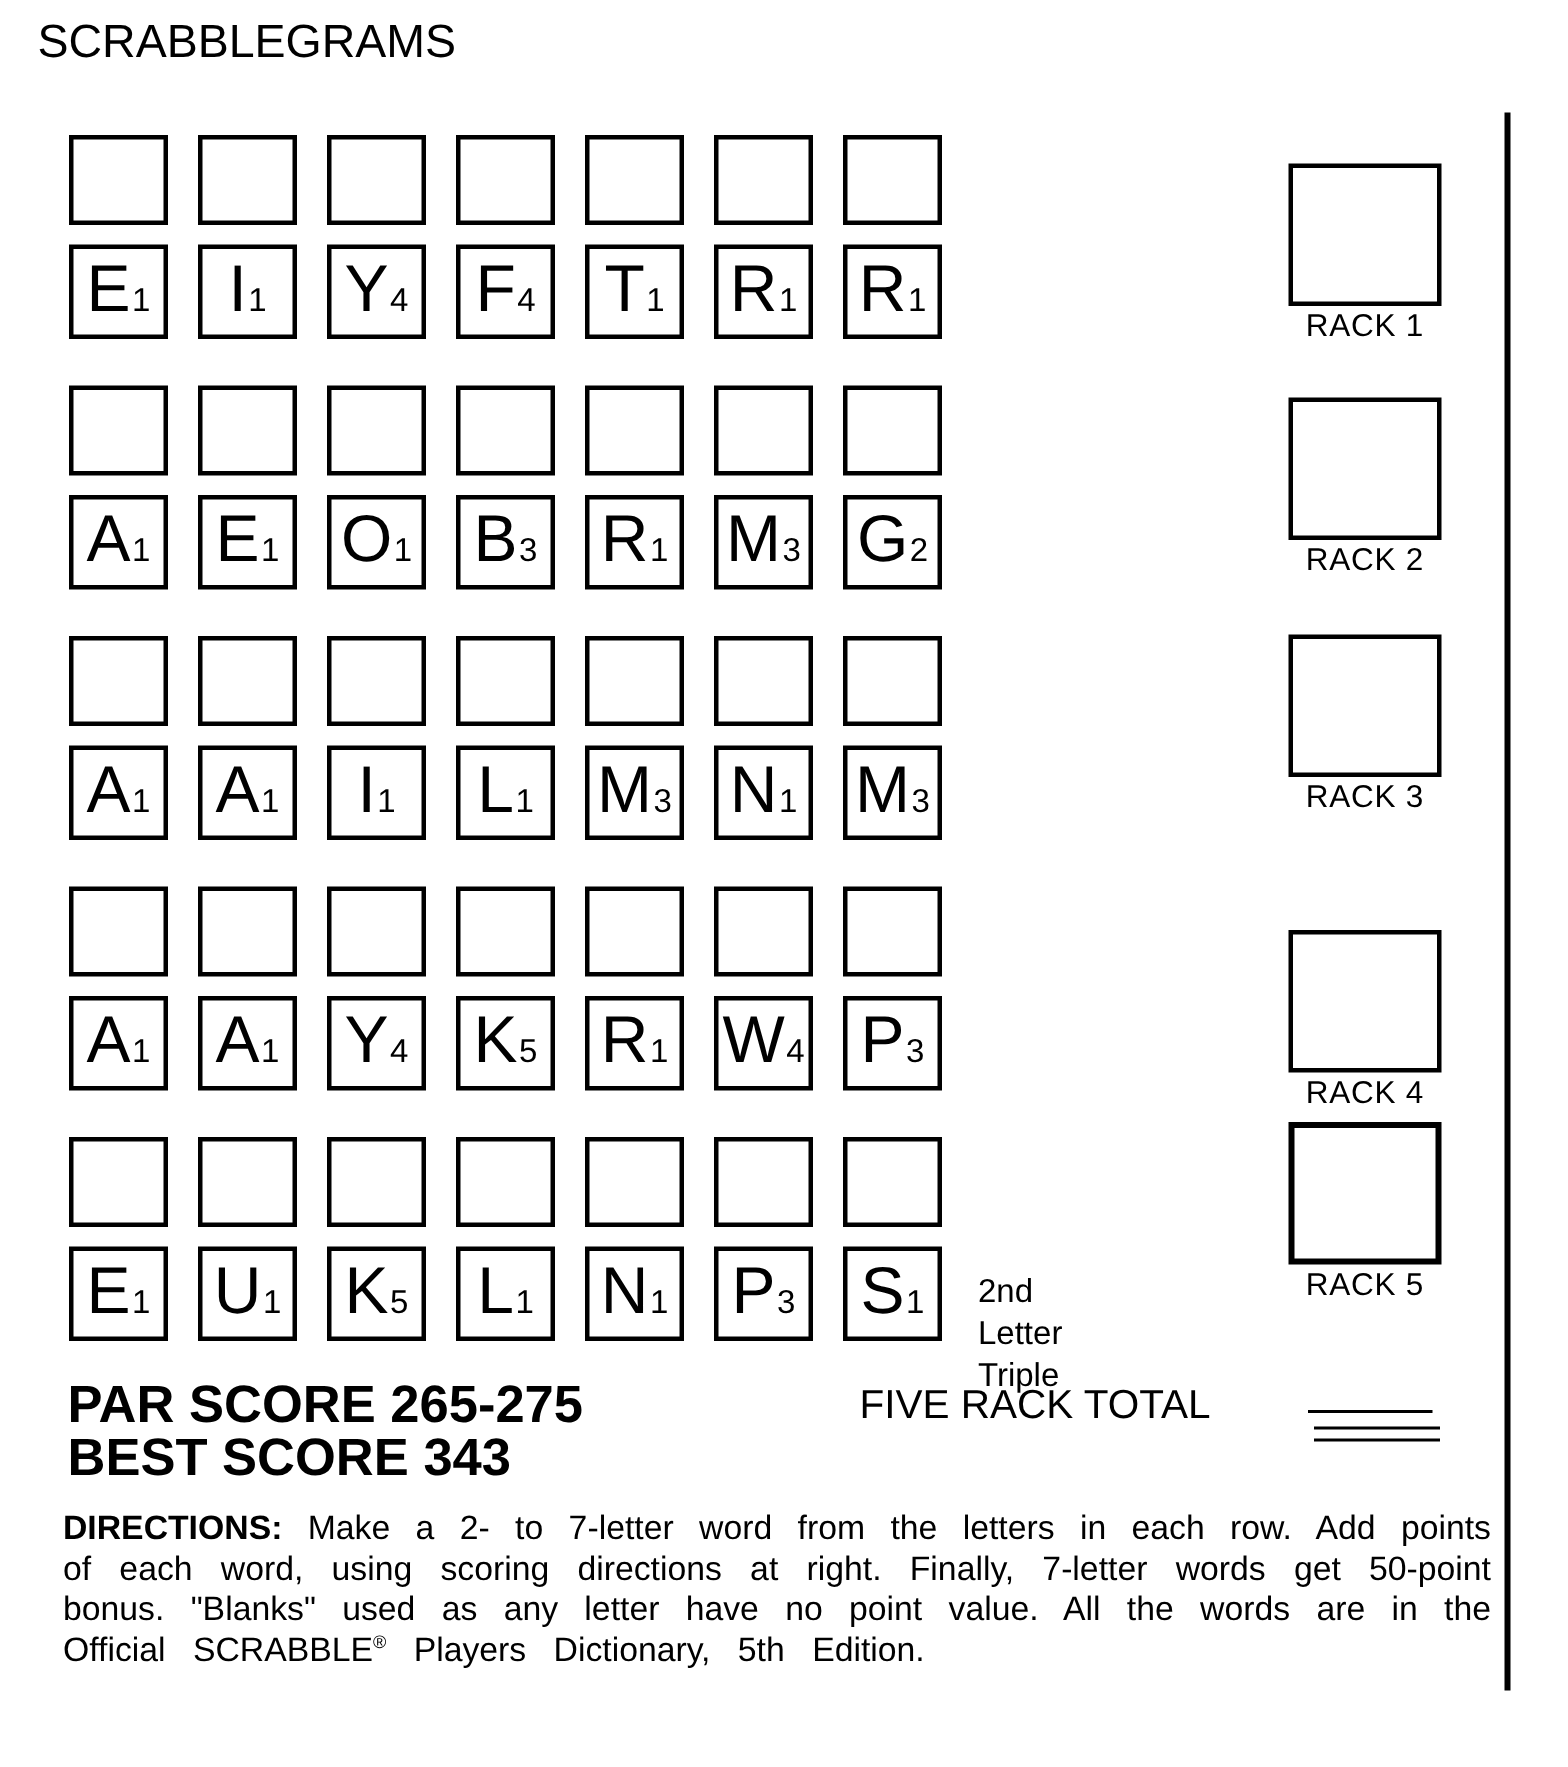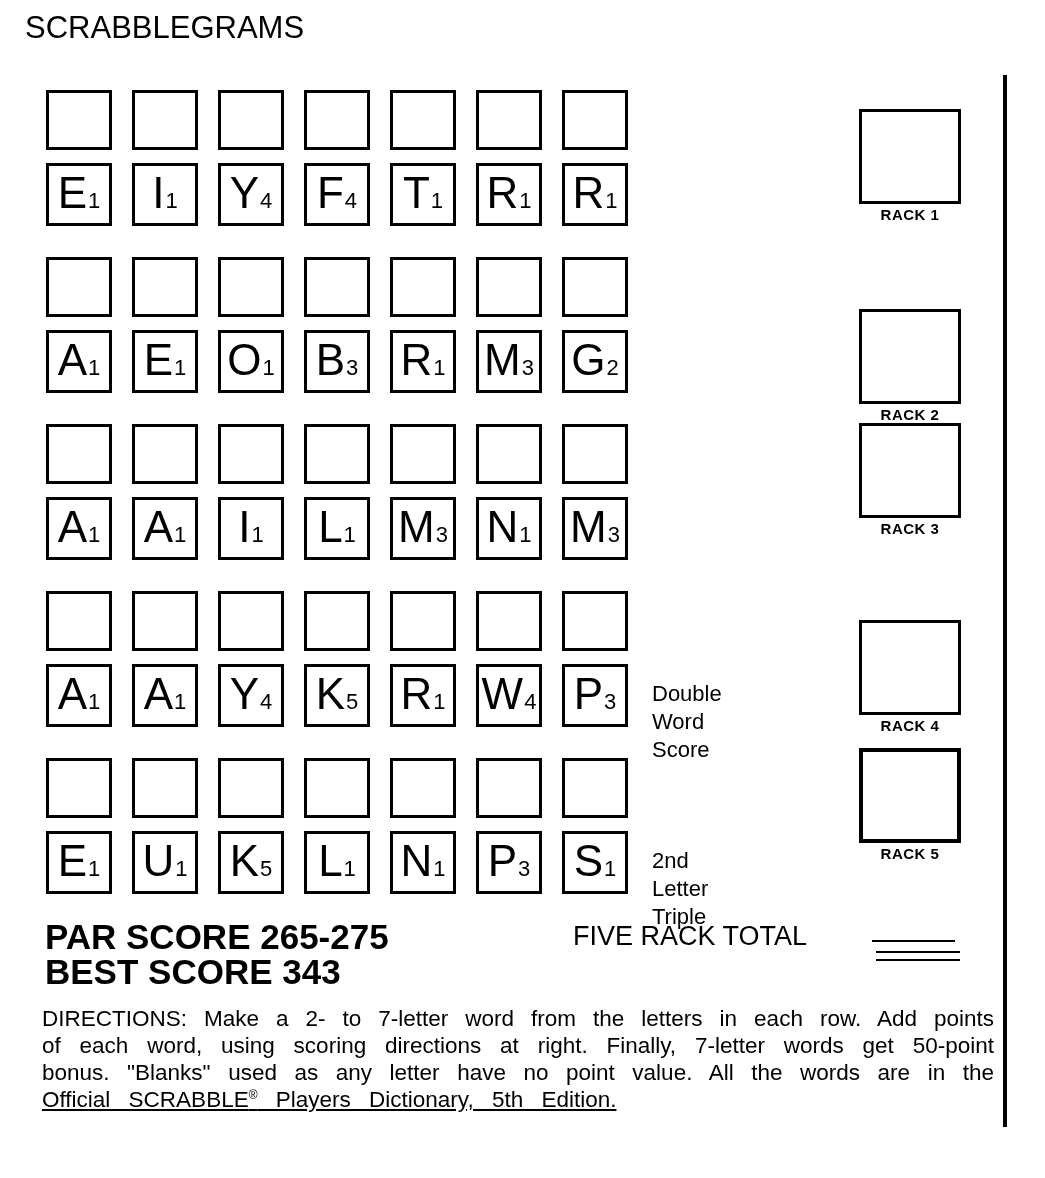--- a/index.html
+++ b/index.html
@@ -36,33 +36,33 @@
     font-size:22px; line-height:28px; white-space:pre-line;
   }
   
   .rack-column { position:absolute; left:0; top:0; width:1045px; height:0; }
   .rack { position:absolute; left:858px; width:104px; text-align:center; }
   .rackbox {
     width:102px; height:95px; box-sizing:border-box;
     border:3px solid #000; background:#fff; margin:0 auto;
   }
   .rackbox.thick { border-width:4px; }
-  .racklabel { font-size:15px; font-weight:bold; margin-top:2px; letter-spacing:0.5px; }
+  .racklabel { font-size:21px; font-weight:normal; margin-top:2px; letter-spacing:0.5px; }
   
   .vrule { position:absolute; left:1003px; top:75px; width:4px; height:1052px; background:#000; }
   
   .scores-left  { position:absolute; left:45px;  top:919px; font-size:35px; font-weight:bold; line-height:35px; }
   .scores-right { position:absolute; left:573px; top:919px; font-size:27px; font-weight:normal; line-height:35px; }
   .total-line-single { position:absolute; left:872px; top:940px; width:83px; height:0; border-top:2px solid #000; }
   .total-line-double { position:absolute; left:876px; top:951px; width:84px; height:6px; box-sizing:content-box; border-top:2px solid #000; border-bottom:2px solid #000; }
   
   .directions { position:absolute; left:42px; top:1005px; width:952px; font-size:22.5px; line-height:27px; }
   .dline { text-align:justify; text-align-last:justify; }
-  .lastline { text-align:center; text-align-last:left; word-spacing:12px;text-decoration:underline; }
-  .directions b { font-weight:normal; }
+  .lastline { text-align:center; text-align-last:left; word-spacing:12px; }
+  .directions b { font-weight:bold; }
   .directions sup { font-size:12px; vertical-align:super; line-height:0; }
 </style>
 </head>
 <body>
 
 <div class="title">SCRABBLEGRAMS</div>
 
 <div class="puzzle">
     <div class="block">
       <div class="trow">
@@ -276,22 +276,20 @@
             <span class="tv">4</span>
           </span>
         </div>
         <div class="tile">
           <span class="tile-inner">
             <span class="tl">P</span>
             <span class="tv">3</span>
           </span>
         </div>
       </div>
-      <div class="note">Double
-Word Score</div>
     </div>
     <div class="block">
       <div class="trow">
         <div class="sq"></div>
         <div class="sq"></div>
         <div class="sq"></div>
         <div class="sq"></div>
         <div class="sq"></div>
         <div class="sq"></div>
         <div class="sq"></div>
@@ -343,21 +341,21 @@
       <div class="note">2nd Letter
 Triple</div>
     </div>
   </div>
 
 <div class="rack-column">
     <div class="rack" style="top: 109px;">
       <div class="rackbox"></div>
       <div class="racklabel">RACK 1</div>
     </div>
-    <div class="rack" style="top: 265px; margin-top: 44px;">
+    <div class="rack" style="top: 265px;">
       <div class="rackbox"></div>
       <div class="racklabel">RACK 2</div>
     </div>
     <div class="rack" style="top: 423px;">
       <div class="rackbox"></div>
       <div class="racklabel">RACK 3</div>
     </div>
     <div class="rack" style="top: 620px;">
       <div class="rackbox"></div>
       <div class="racklabel">RACK 4</div>

